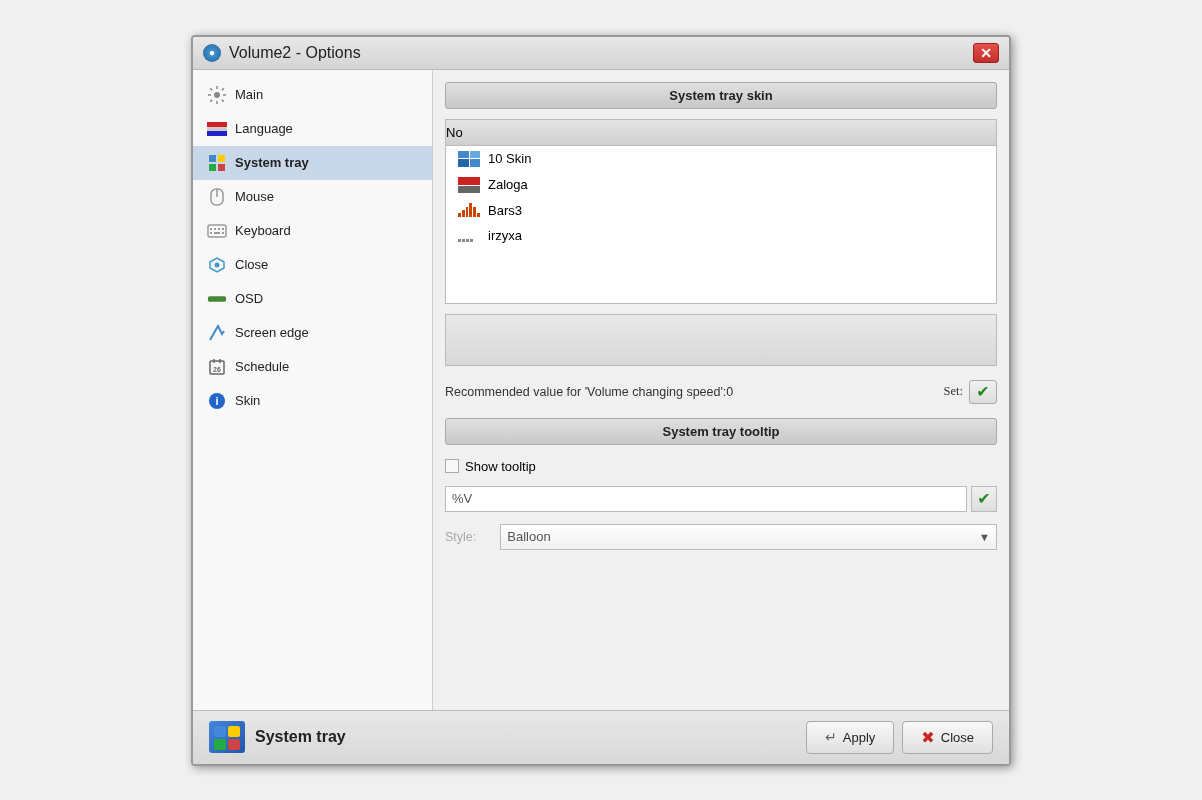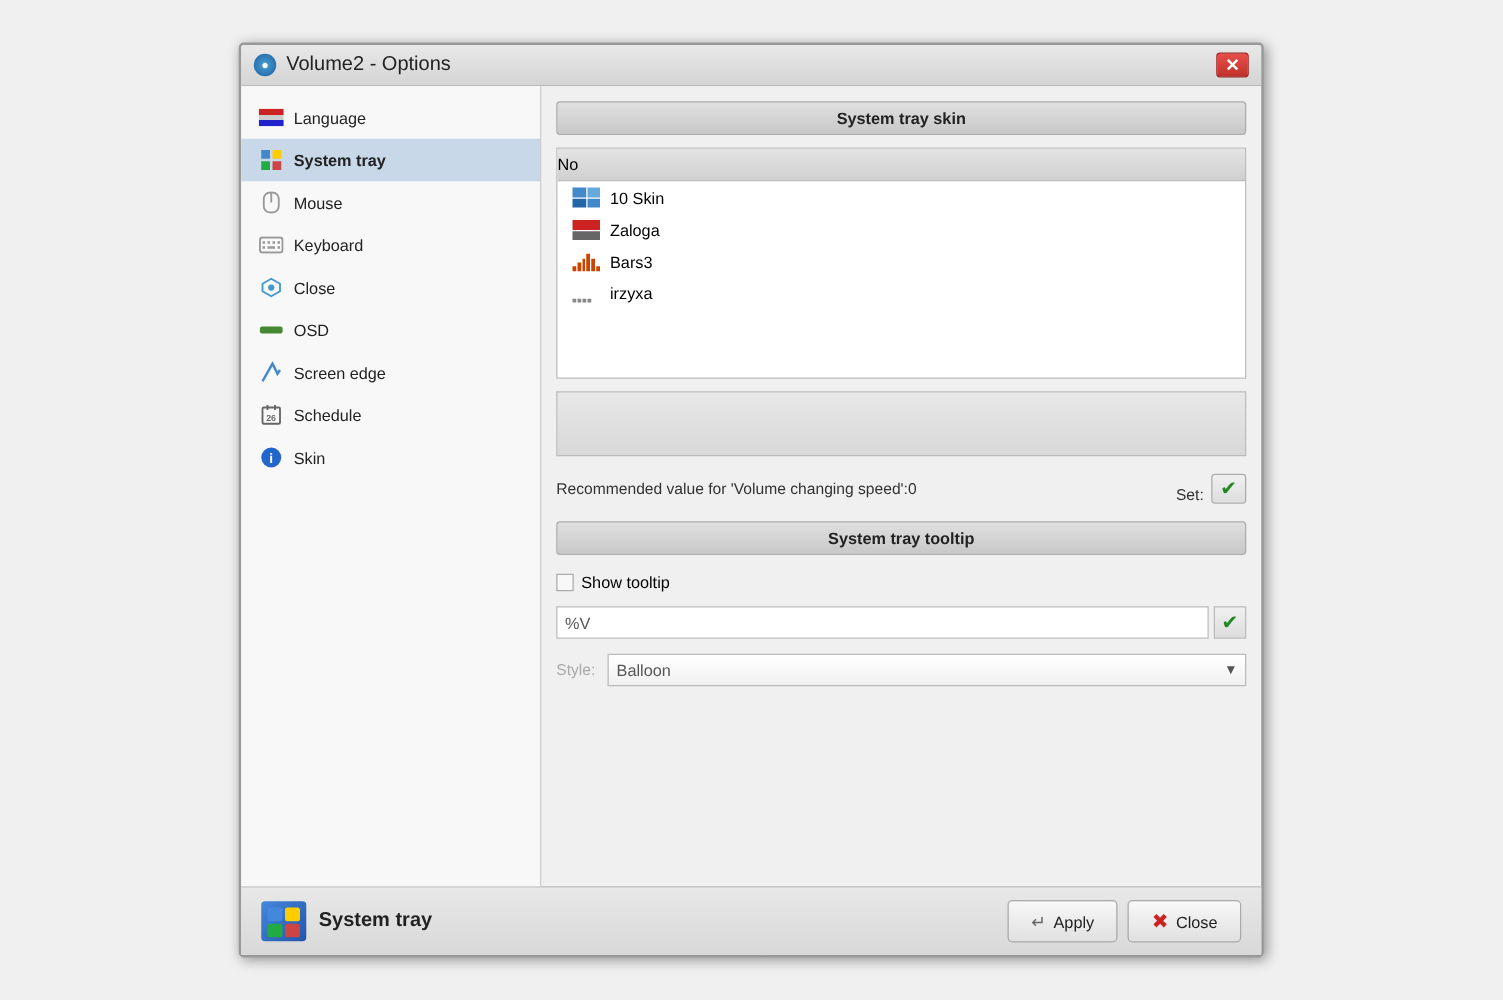--- a/index.html
+++ b/index.html
@@ -204,22 +204,23 @@
       align-items: center;
       justify-content: space-between;
       padding: 4px 0;
     }
     .recommended-text {
       font-size: 12.5px;
       color: #333;
     }
     .set-area {
       display: flex;
-      align-items: flex-end;
+      align-items: center;
       gap: 6px;
+      font-family: Liberation Serif, serif;
     }
     .set-label { font-size: 12.5px; color: #333; }
     .check-btn {
       width: 28px;
       height: 24px;
       background: linear-gradient(to bottom, #f0f0f0, #ddd);
       border: 1px solid #aaa;
       border-radius: 3px;
       cursor: pointer;
       display: flex;
@@ -273,21 +274,21 @@
       display: flex;
       align-items: center;
       justify-content: center;
       cursor: pointer;
       color: #228822;
       font-size: 16px;
     }
     .style-row {
       display: flex;
       align-items: center;
-      gap: 10px;
+      gap: 24px;
       padding: 4px 0;
     }
     .style-label { color: #aaa; font-size: 12.5px; }
     .style-select {
       flex: 1;
       height: 26px;
       border: 1px solid #bbb;
       background: linear-gradient(to bottom, #fff, #f0f0f0);
       padding: 2px 6px;
       font-size: 13px;
@@ -362,20 +363,30 @@
     <div class="title-bar-left">
       <div class="title-icon">●</div>
       <span class="title-text">Volume2 - Options</span>
     </div>
     <div class="close-btn">✕</div>
   </div>
 
   <div class="window-body">
 
     <div class="sidebar">
+      <div class="sidebar-item">
+        <div class="sidebar-icon">
+
+          <svg width="18" height="18" viewBox="0 0 18 18">
+              <circle cx="9" cy="9" r="3" fill="#888"></circle>
+              <path d="M9 0v3M9 15v3M0 9h3M15 9h3M2.2 2.2l2.1 2.1M13.7 13.7l2.1 2.1M2.2 15.8l2.1-2.1M13.7 4.3l2.1-2.1" stroke="#888" stroke-width="1.5"></path>
+            </svg>
+        </div>
+        <span>Main</span>
+      </div>
       <div class="sidebar-item">
         <div class="sidebar-icon">
           <svg width="20" height="14" viewBox="0 0 20 14">
               <rect width="20" height="5" fill="#cc2222"></rect>
               <rect y="5" width="20" height="4" fill="#cccccc"></rect>
               <rect y="9" width="20" height="5" fill="#2222cc"></rect>
             </svg>
         </div>
         <span>Language</span>
       </div>

